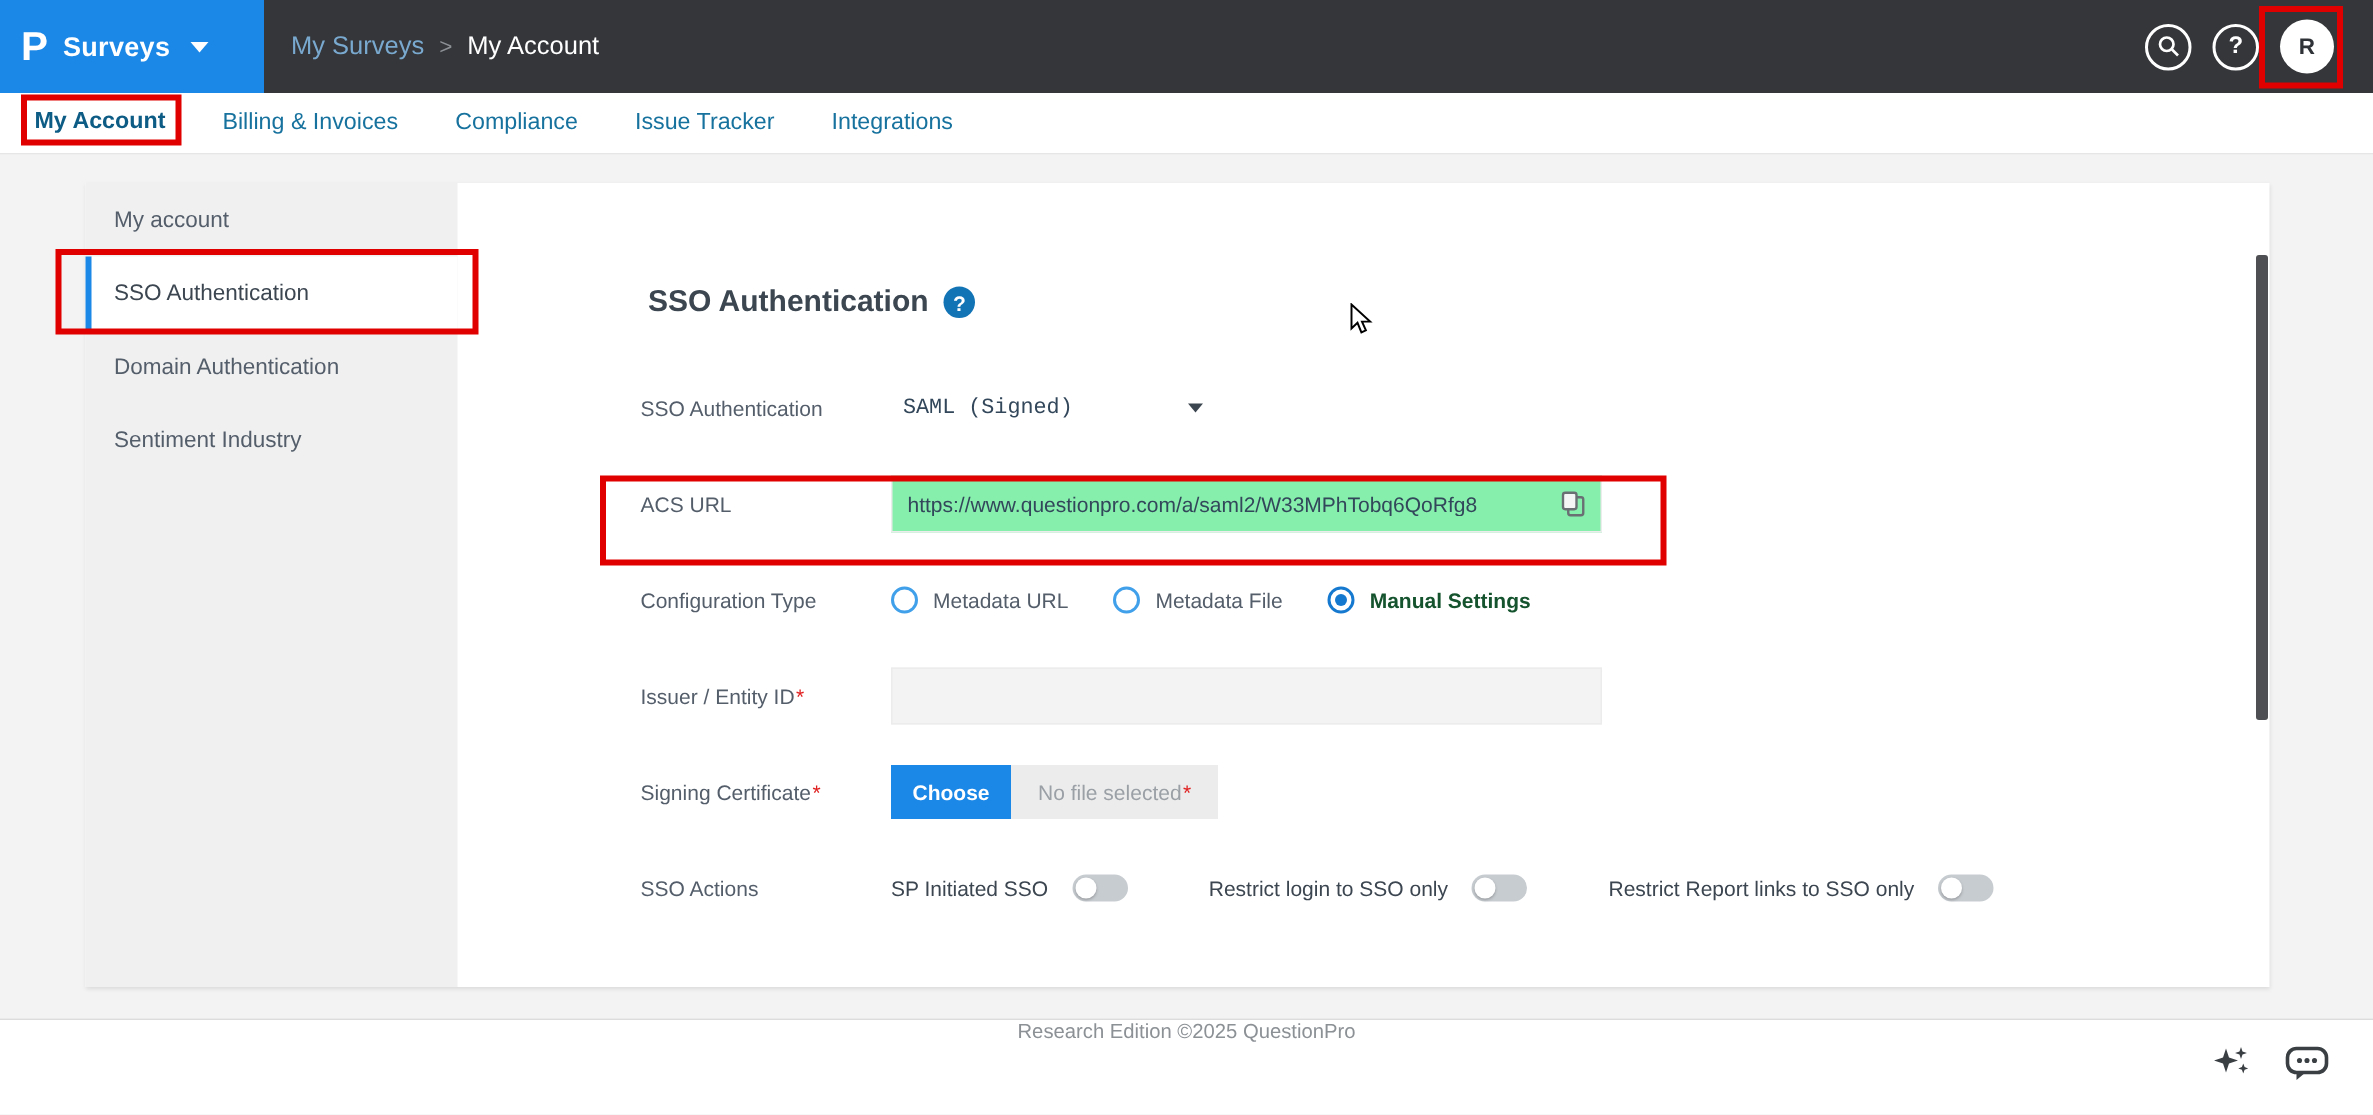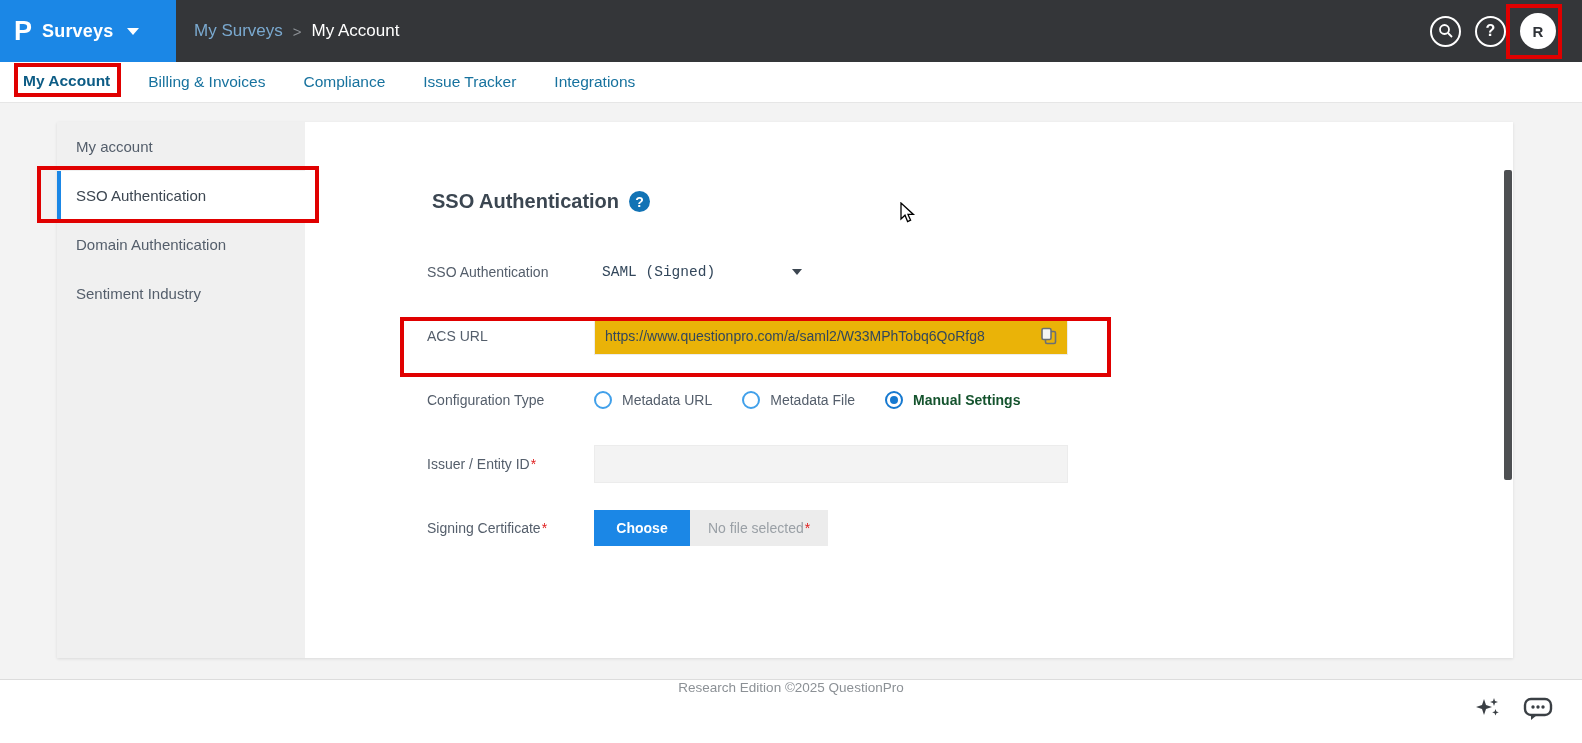--- a/index.html
+++ b/index.html
@@ -38,35 +38,35 @@
   .help-badge { width:21px; height:21px; border-radius:50%; background:#1273b5; color:#fff; font-size:14px; font-weight:bold; display:flex; align-items:center; justify-content:center; cursor:pointer; }
 
   .form-row { display:flex; align-items:center; min-height:38px; margin-bottom:26px; }
   .f-label { width:167px; flex-shrink:0; font-size:14px; color:#545e6b; }
   .req { color:#e02020; margin-left:1px; }
 
   .select-box { width:208px; display:flex; align-items:center; justify-content:space-between; padding-left:8px; cursor:pointer;font-family:Liberation Mono, monospace; }
   .select-value { font-size:14.5px; color:#33475b; }
   .select-caret { width:0; height:0; border-left:5px solid transparent; border-right:5px solid transparent; border-top:6px solid #3c4651; }
 
-  .text-input { width:474px; height:38px; background:#eab308; border:1px solid #ececec; display:flex; align-items:center; padding:0 8px 0 10px; }
+  .text-input { width:474px; height:38px; background:#86efac; border:1px solid #ececec; display:flex; align-items:center; padding:0 8px 0 10px; }
   .text-input .url-text { font-size:14px; color:#33475b; flex:1; white-space:nowrap; overflow:hidden; }
   .copy-btn { cursor:pointer; display:flex; align-items:center; }
 
   .plain-input { width:474px; height:38px; background:#f3f3f3; border:1px solid #ececec; font-size:14px; color:#33475b; padding:0 10px; font-family:"Liberation Sans", sans-serif; }
 
   .radio-group { display:flex; align-items:center; gap:30px; }
   .radio-opt { display:flex; align-items:center; gap:10px; cursor:pointer; }
   .radio { width:18px; height:18px; border:2px solid #41a0ea; border-radius:50%; background:#fff; position:relative; flex-shrink:0; }
   .radio.selected { border-color:#1679d0; }
   .radio.selected::after { content:""; position:absolute; left:3px; top:3px; width:8px; height:8px; border-radius:50%; background:#1679d0; }
   .radio-label { font-size:14px; color:#545e6b; }
   .radio-opt.selected .radio-label { color:#14532d; font-weight:bold; }
 
-  .choose-btn { width:96px; height:36px; background:#1b87e6; color:#fff; border:none; font-size:14px; font-weight:bold; cursor:pointer; font-family:"Liberation Sans", sans-serif; }
+  .choose-btn { width:80px; height:36px; background:#1b87e6; color:#fff; border:none; font-size:14px; font-weight:bold; cursor:pointer; font-family:"Liberation Sans", sans-serif; }
   .file-status { height:36px; background:#ececec; display:flex; align-items:center; padding:0 18px; font-size:14px; color:#9aa0a6; }
 
   .toggles { display:flex; align-items:center; }
   .toggle-label { font-size:14px; color:#3c4651; }
   .toggle { width:37px; height:18px; border-radius:9px; background:#c7ccd1; position:relative; margin-left:16px; cursor:pointer; flex-shrink:0; }
   .toggle::after { content:""; position:absolute; left:2px; top:2px; width:14px; height:14px; border-radius:50%; background:#fff; box-shadow:0 1px 2px rgba(0,0,0,.25); }
   .toggle-gap { margin-right:54px; }
 
   
   .scroll-thumb { position:absolute; left:1504px; top:170px; width:8px; height:310px; background:#4d4f52; border-radius:2px; cursor:pointer; }
@@ -188,20 +188,31 @@
 
       <div class="form-row">
         <span class="f-label"><span>Signing Certificate</span><span class="req">*</span></span>
         <button class="choose-btn">Choose</button>
         <div class="file-status">
             <span>No file selected</span>
             <span class="req">*</span>
           </div>
       </div>
 
+      <div class="form-row">
+        <span class="f-label">SSO Actions</span>
+        <div class="toggles">
+          <span class="toggle-label">SP Initiated SSO</span>
+          <span class="toggle toggle-gap"></span>
+          <span class="toggle-label">Restrict login to SSO only</span>
+          <span class="toggle toggle-gap"></span>
+          <span class="toggle-label">Restrict Report links to SSO only</span>
+          <span class="toggle"></span>
+        </div>
+      </div>
     </div>
   </div>
 
   <div class="scroll-thumb"></div>
 
   <div class="footer">
     <span class="footer-text">Research Edition ©2025 QuestionPro</span>
     <div class="footer-icons">
       <span>
         <svg width="26" height="24" viewBox="0 0 26 24">

